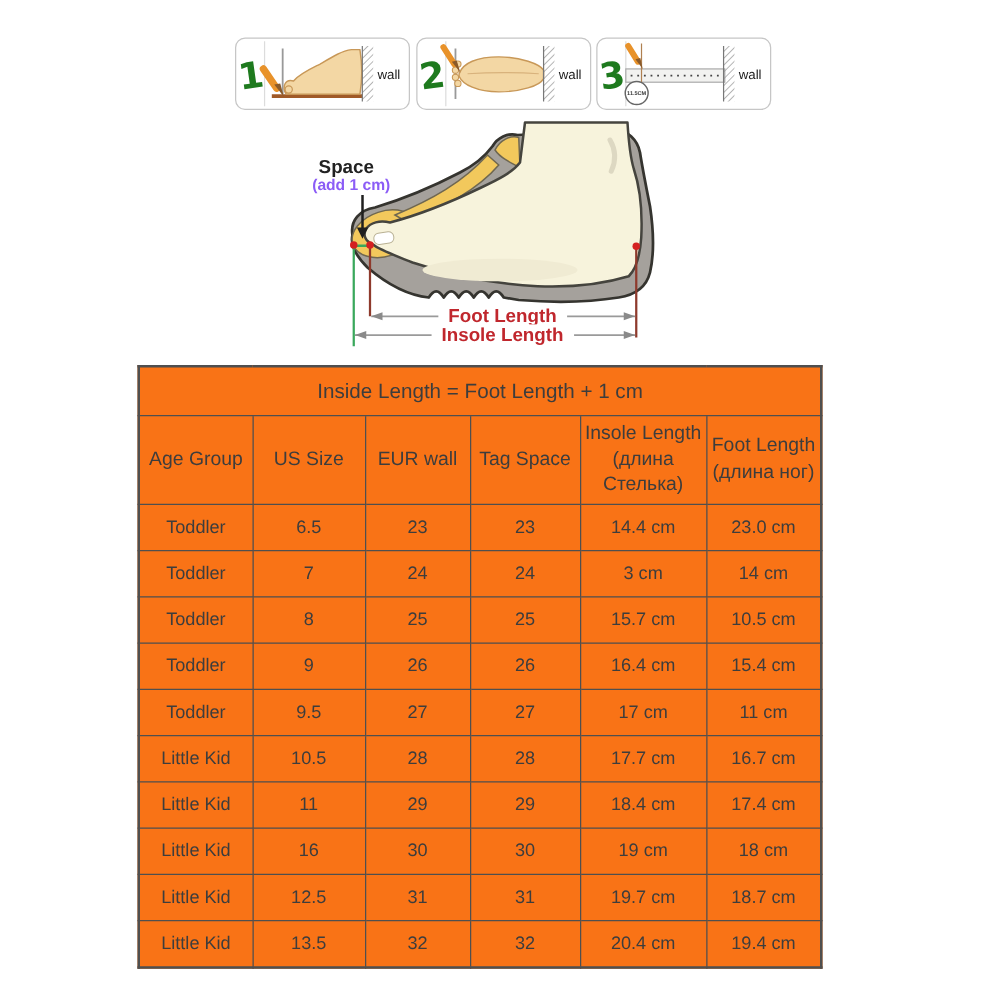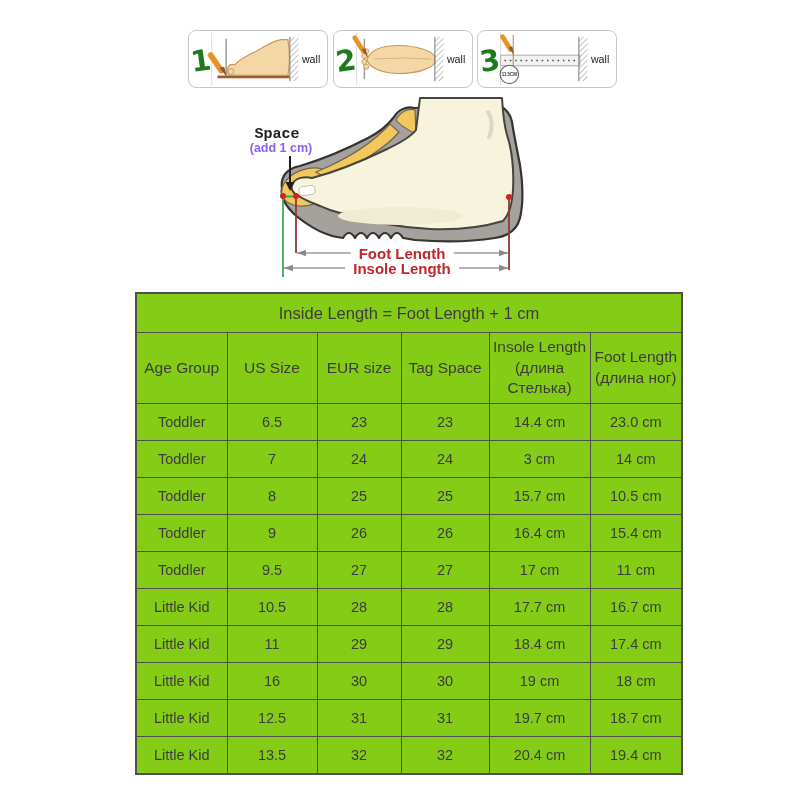--- a/index.html
+++ b/index.html
@@ -14,27 +14,27 @@
     border:1.5px solid #c6c6c6; border-radius:8px; background:#fff; box-sizing:border-box;
   }
   .step-panel svg { display:block; width:100%; height:100%; }
   .num-text { font-family:"DejaVu Sans",sans-serif; font-weight:bold; font-size:30px; fill:#1e7a1e; }
   .wall-text { font-size:11px; fill:#1a1a1a; }
   .cm-text   { font-size:4.6px; font-weight:bold; fill:#333; }
   
   .shoe-diagram { position:absolute; left:220px; top:90px; width:370px; height:200px; }
   .shoe-diagram svg { position:absolute; left:0; top:0; }
   .diagram-label { position:absolute; transform:translate(-50%,-50%); white-space:nowrap; }
-  .space-label { font-size:15px; font-weight:bold; color:#222;font-family:Liberation Mono, monospace; }
+  .space-label { font-size:15px; font-weight:bold; color:#222; }
   .space-note  { font-size:12.5px; font-weight:bold; color:#8b5cf6; }
   .len-label   { font-size:15px; font-weight:bold; color:#c0272d; background:#fff; padding:0 8px; }
   
   .size-table {
-    position:absolute; left:135px; top:292px; width:548px;
-    border-collapse:collapse; table-layout:fixed; background:#84cc16;
+    position:absolute; left:110px; top:292px; width:548px;
+    border-collapse:collapse; table-layout:fixed; background:#f97316;
     border:2px solid #4f4f4f;
   }
   .size-table th, .size-table td {
     border:1px solid #4f4f4f; text-align:center; vertical-align:middle;
     font-weight:normal; color:#3d3d3d; padding:0 2px;
   }
   .table-title-cell { height:38px; font-size:16.5px; }
   .size-table thead tr.cols th { height:70px; font-size:15.5px; line-height:1.35; }
   .size-table td { height:36px; font-size:14.5px; }
 </style>
@@ -200,21 +200,21 @@
       <tr class="cols">
         <th>
           <div>Age Group</div>
           <div></div>
         </th>
         <th>
           <div>US Size</div>
           <div></div>
         </th>
         <th>
-          <div>EUR size</div>
+          <div>EUR wall</div>
           <div></div>
         </th>
         <th>
           <div>Tag Space</div>
           <div></div>
         </th>
         <th>
           <div>Insole Length</div>
           <div>(длина Стелька)</div>
         </th>

